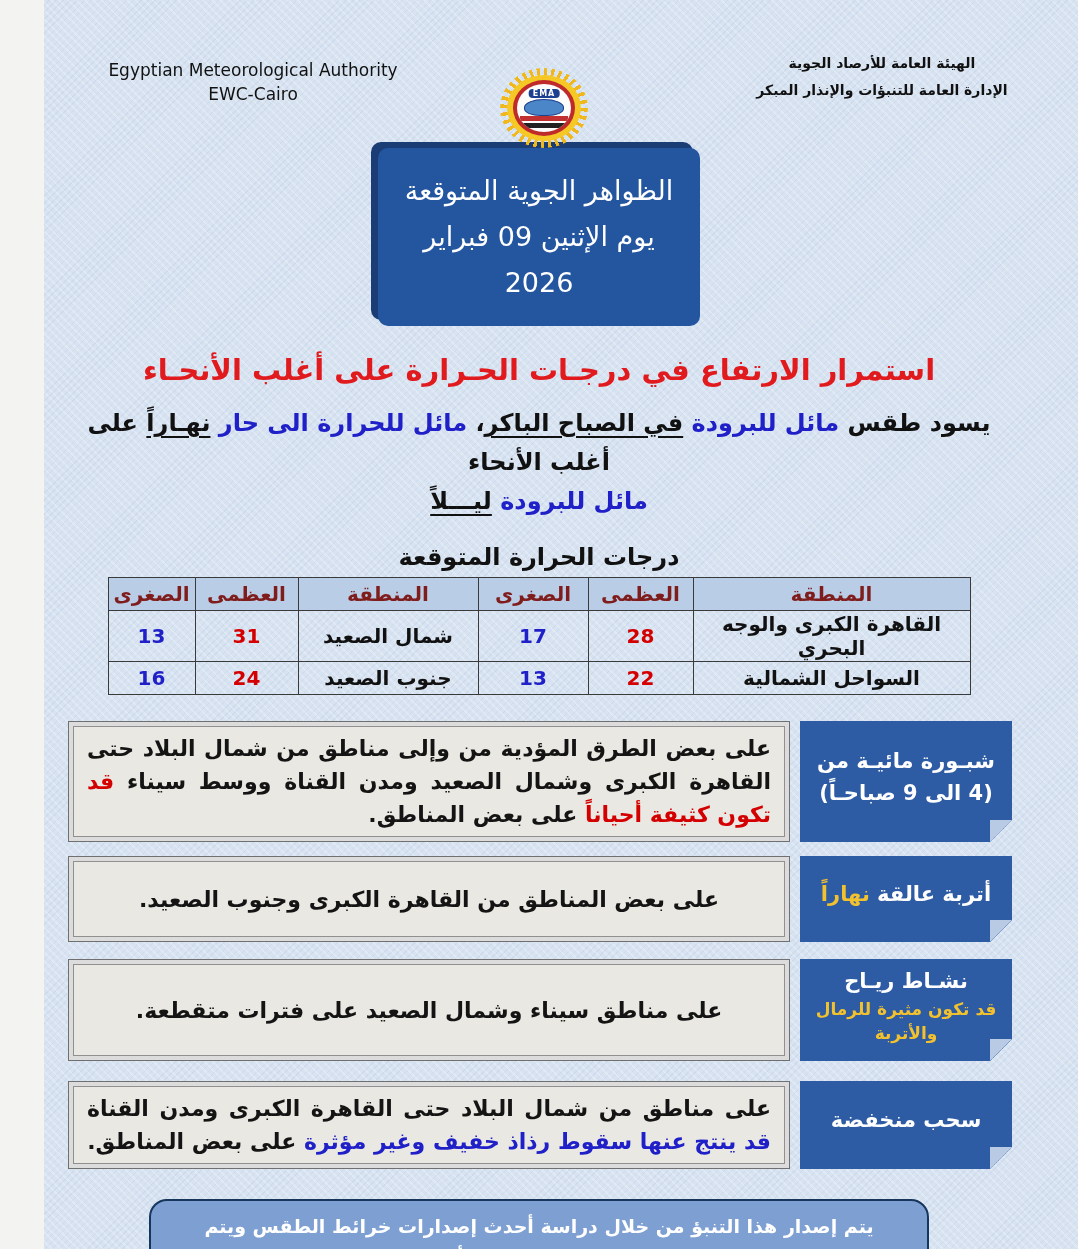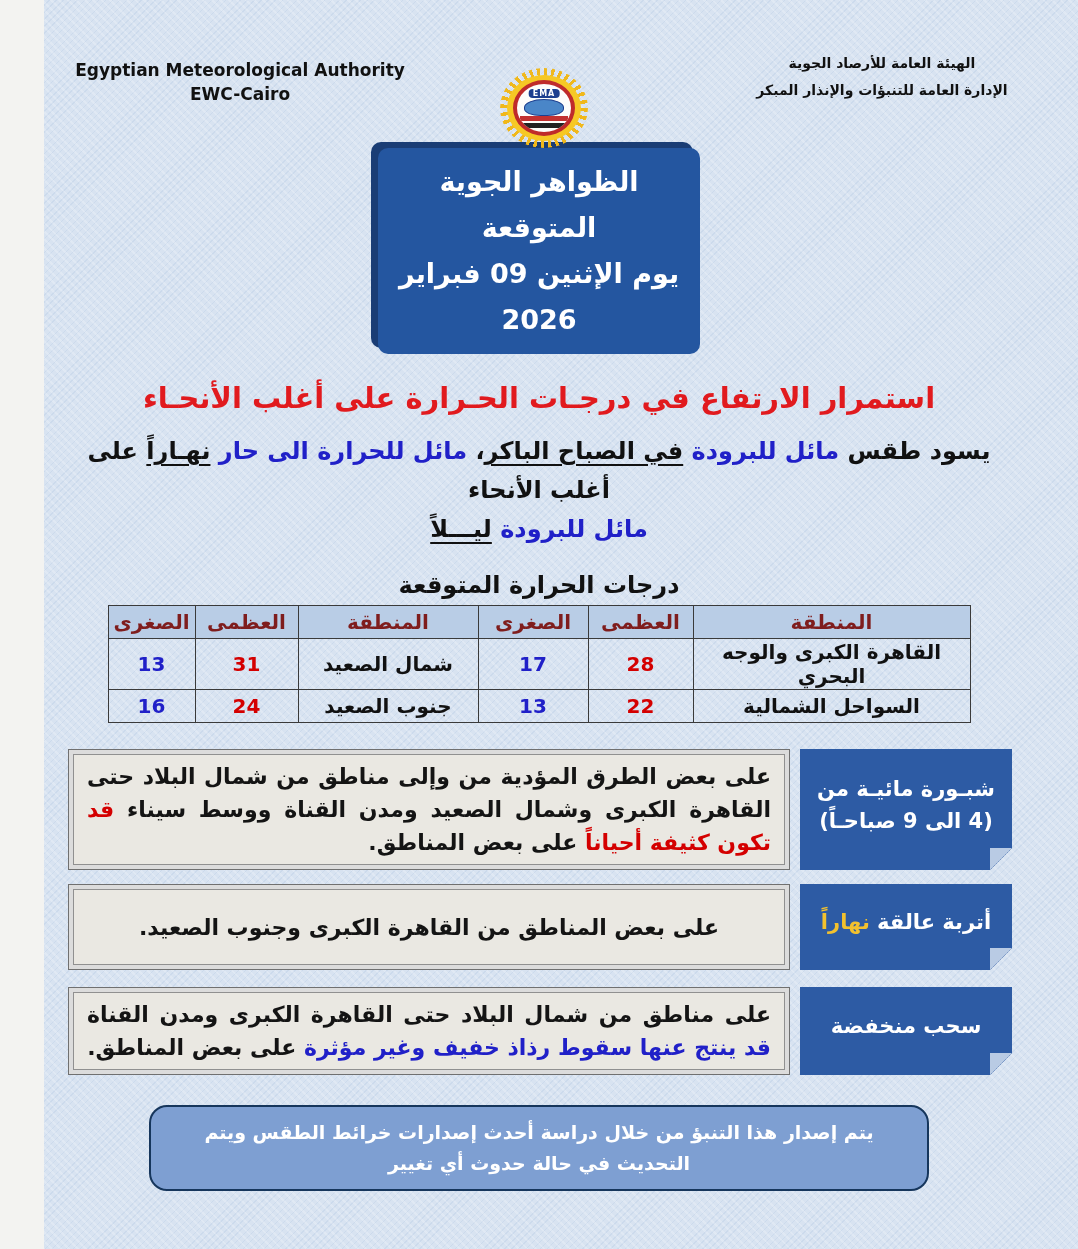--- a/index.html
+++ b/index.html
@@ -11,44 +11,44 @@
     background-color:#d8e3f1;
     background-image:
       repeating-linear-gradient(45deg, rgba(255,255,255,.20) 0 2px, rgba(255,255,255,0) 2px 6px),
       repeating-linear-gradient(-45deg, rgba(173,196,224,.28) 0 1px, rgba(173,196,224,0) 1px 5px);
     overflow:hidden;
     direction:rtl;
   }
   .left-strip{position:absolute;left:0;top:0;bottom:0;width:44px;background:#f3f3f1;}
 
   
-  .en-block{position:absolute;left:75px;top:58px;width:330px;direction:ltr;text-align:center;
-    color:#111;font-weight:bold;font-size:17px;line-height:24px;}
+  .en-block{position:absolute;left:88px;top:58px;width:330px;direction:ltr;text-align:center;
+    color:#111;font-weight:normal;font-size:17px;line-height:24px;}
   .ar-block{position:absolute;right:62px;top:50px;width:268px;text-align:center;
     color:#111;font-weight:bold;font-size:14px;line-height:27px;}
 
   .logo{position:absolute;left:492px;top:68px;width:104px;height:80px;}
   .sun{position:absolute;left:8px;right:8px;top:0;bottom:0;border-radius:50%;
     background:repeating-conic-gradient(#f0b81c 0deg 5deg, rgba(240,184,28,0) 5deg 11.25deg);}
   .sun-core{position:absolute;left:15px;right:15px;top:7px;bottom:7px;background:#f6c825;border-radius:50%;}
   .emblem{position:absolute;left:21px;right:21px;top:12px;bottom:12px;border-radius:50%;
     background:#fdfdfb;border:4px solid #bf2b2b;overflow:hidden;}
   .emblem-band{position:absolute;top:5px;left:50%;transform:translateX(-50%);
     font-size:8px;font-weight:bold;color:#fff;background:#1d3f8f;padding:0 4px;border-radius:4px;letter-spacing:1px;}
   .cloud{position:absolute;left:7px;right:7px;top:15px;height:17px;background:#4a86c8;
     border-radius:50% 50% 42% 42%;border:1px solid #1d3f8f;}
   .stripe-red{position:absolute;left:3px;right:3px;bottom:11px;height:5px;background:#c23131;}
   .stripe-black{position:absolute;left:6px;right:6px;bottom:4px;height:5px;background:#222;}
 
   
   .title-box{
     width:322px;margin:148px auto 0;background:#2456a0;border-radius:10px;
     box-shadow:-7px -6px 0 #1a3d75;
-    color:#fff;font-weight:bold;font-size:27px;line-height:46px;text-align:center;
-    padding:11px 8px;
+    color:#fff;font-weight:normal;font-size:27px;line-height:46px;text-align:center;
+    padding:20px 8px;
   }
 
   
   .headline{margin-top:26px;text-align:center;color:#e11a1e;font-weight:bold;font-size:29px;line-height:36px;}
   .summary{margin:16px auto 0;width:920px;text-align:center;font-weight:bold;font-size:24px;line-height:39px;color:#111;}
   .blue{color:#2020c8;}
   .und{text-decoration:underline;text-underline-offset:5px;}
   .red{color:#d40000;}
 
   
@@ -197,20 +197,30 @@
       <div class="plabel">
         <div><span>أتربة عالقة </span><span class="yellow">نهاراً</span>
         </div>
         <span class="fold"></span>
       </div>
       <div class="pbox">
         <div class="center-line">على بعض المناطق من القاهرة الكبرى وجنوب الصعيد.</div>
       </div>
     </div>
 
+    <div class="prow prow-2">
+      <div class="plabel">
+        <div>نشـاط ريـاح</div>
+        <div class="yellow sub">قد تكون مثيرة للرمال والأتربة</div>
+        <span class="fold"></span>
+      </div>
+      <div class="pbox">
+        <div class="center-line">على مناطق سيناء وشمال الصعيد على فترات متقطعة.</div>
+      </div>
+    </div>
 
     <div class="prow prow-3">
       <div class="plabel">
         <div>سحب منخفضة</div>
         <span class="fold"></span>
       </div>
       <div class="pbox">
         <div class="stretch">على مناطق من شمال البلاد حتى القاهرة الكبرى ومدن القناة</div>
         <div><span class="blue">قد ينتج عنها سقوط رذاذ خفيف وغير مؤثرة </span><span>على بعض المناطق.</span>
         </div>

